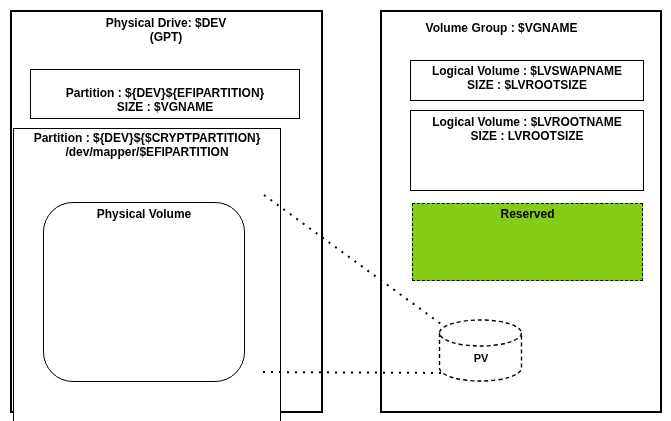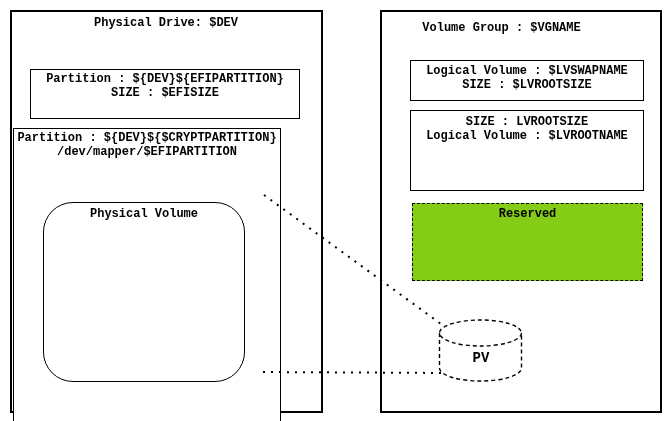--- a/index.html
+++ b/index.html
@@ -5,21 +5,21 @@
   html, body {
     margin: 0;
     padding: 0;
     background: #ffffff;
   }
   .canvas {
     position: relative;
     width: 671px;
     height: 421px;
     background: #ffffff;
-    font-family: Liberation Mono, monospace;
+    font-family: Liberation Sans, sans-serif;
     font-weight: bold;
     font-size: 12px;
     line-height: 14px;
     color: #000000;
     overflow: hidden;
   }
   .abs { position: absolute; box-sizing: border-box; }
   .box-solid-2 { border: 2px solid #000000; background: #ffffff; }
   .box-solid-15 { border: 1.5px solid #000000; background: #ffffff; }
   .box-solid-1 { border: 1px solid #000000; background: #ffffff; }
@@ -33,37 +33,38 @@
     width: 671px;
     height: 421px;
     pointer-events: none;
   }
   .pv-label {
     position: absolute;
     left: 440px;
     top: 351px;
     width: 82px;
     text-align: center;
-    font-size: 14px;
+    font-size: 11px;
   }
 </style>
 </head>
 <body>
 
 <div class="canvas">
 
   <div class="abs box-solid-2" style="left:10px; top:10px; width:313px; height:403px;">
 
     <div class="abs tc" style="left:0; top:4px; width:308px;">
       <span class="label-line">Physical Drive: $DEV</span>
+      <span class="label-line">(GPT)</span>
     </div>
 
-    <div class="abs box-solid-15 tc" style="left:18px; top:57px; width:270px; height:50px; padding-top:2px;">
+    <div class="abs box-solid-15 tc" style="left:18px; top:57px; width:270px; height:50px; padding-top:16px;">
       <span class="label-line">Partition : ${DEV}${EFIPARTITION}</span>
-      <span class="label-line">SIZE : $EFISIZE</span>
+      <span class="label-line">SIZE : $VGNAME</span>
     </div>
 
     <div class="abs box-solid-15 tc" style="left:1px; top:116px; width:268px; height:311px; padding-top:2px;">
       <span class="label-line">Partition : ${DEV}${$CRYPTPARTITION}</span>
       <span class="label-line">/dev/mapper/$EFIPARTITION</span>
 
       <div class="abs box-solid-1 tc" style="left:29px; top:73px; width:202px; height:180px; padding-top:4px;border-radius:30px;">
         <span class="label-line">Physical Volume</span>
       </div>
     </div>
@@ -74,22 +75,22 @@
     <div class="abs tc" style="left:0; top:9px; width:239px;">
       <span class="label-line">Volume Group : $VGNAME</span>
     </div>
 
     <div class="abs box-solid-15 tc" style="left:28px; top:48px; width:234px; height:41px; padding-top:3px;">
       <span class="label-line">Logical Volume : $LVSWAPNAME</span>
       <span class="label-line">SIZE : $LVROOTSIZE</span>
     </div>
 
     <div class="abs box-solid-15 tc" style="left:28px; top:98px; width:234px; height:81px; padding-top:4px;">
+      <span class="label-line">Logical Volume : $LVROOTNAME</span>
       <span class="label-line">SIZE : LVROOTSIZE</span>
-      <span class="label-line">Logical Volume : $LVROOTNAME</span>
     </div>
 
     <div class="abs box-dashed tc" style="left:30px; top:191px; width:231px; height:78px; padding-top:3px;">
       <span class="label-line">Reserved</span>
     </div>
   </div>
 
   <svg class="overlay" viewBox="0 0 671 421" xmlns="http://www.w3.org/2000/svg">
 
     <line x1="264" y1="195" x2="441" y2="324" stroke="#000000" stroke-width="2" stroke-dasharray="2 6"></line>

